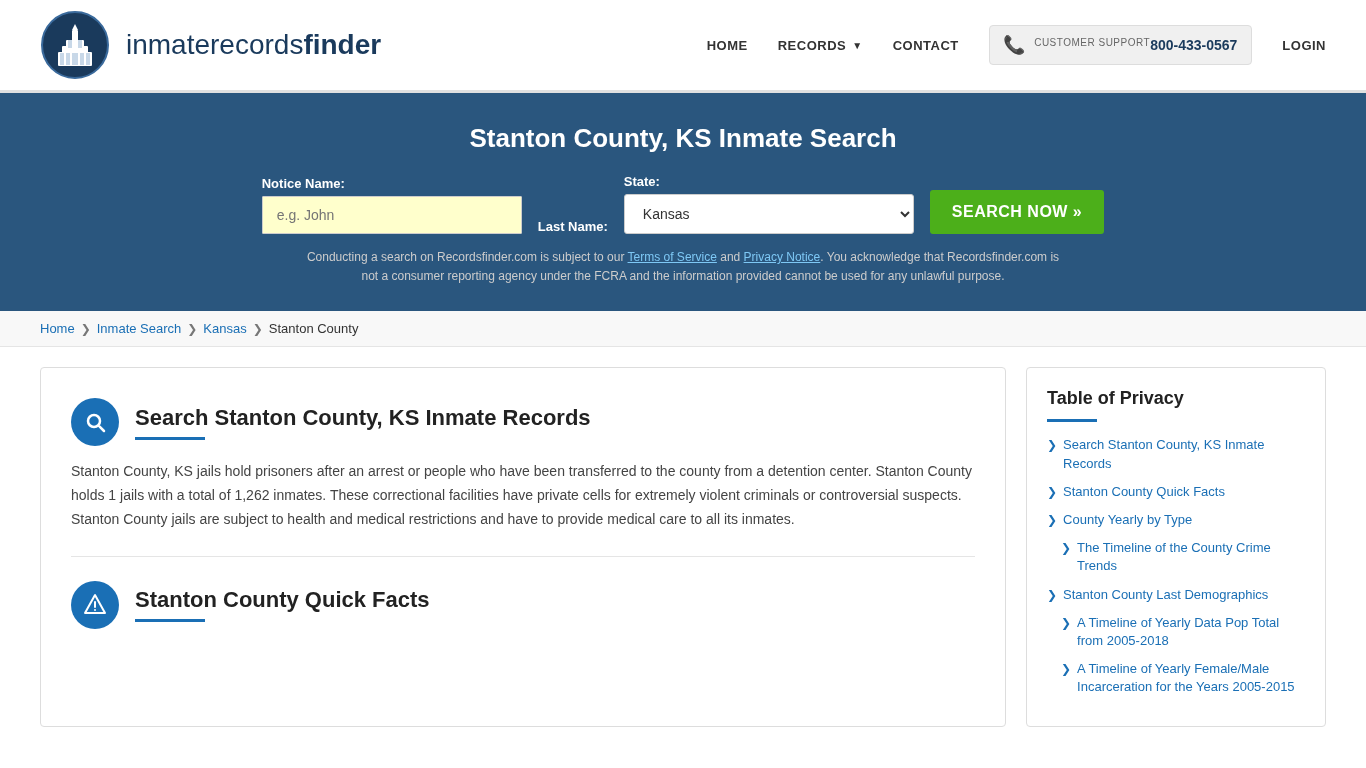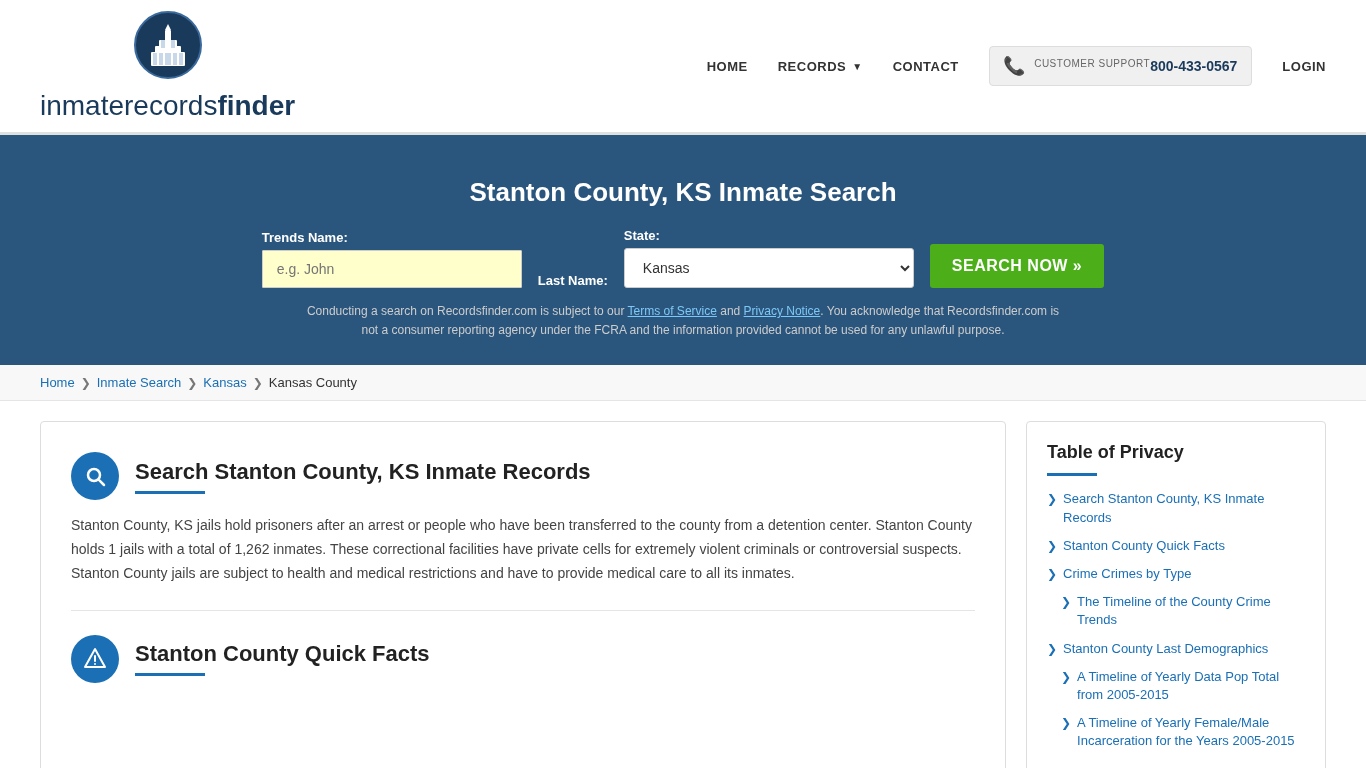--- a/index.html
+++ b/index.html
@@ -10,22 +10,21 @@
       display: flex;
       align-items: center;
       justify-content: space-between;
       padding: 10px 40px;
       border-bottom: 3px solid #e0e0e0;
       background: #fff;
     }
     .logo-area {
       display: flex;
       align-items: center;
-      gap: 10px;
-      flex-direction: column;
+      gap: 16px;
     }
     .logo-icon {
       width: 70px;
       height: 70px;
     }
     .logo-text {
       font-size: 28px;
       color: #1a3a5c;
       font-weight: 300;
     }
@@ -89,21 +88,20 @@
     .search-hero {
       background: #2a567e;
       padding: 30px 40px 25px;
       text-align: center;
     }
     .search-hero h1 {
       font-size: 26px;
       font-weight: 700;
       color: #fff;
       margin-bottom: 20px;
-      margin-top: 12px;
     }
     .search-form-row {
       display: flex;
       align-items: flex-end;
       justify-content: center;
       gap: 16px;
       margin-bottom: 14px;
     }
     .form-group {
       display: flex;
@@ -326,21 +324,21 @@
       </div>
     </div>
     <a class="nav-item login-btn" href="#">LOGIN</a>
   </nav>
 </header>
 
 <section class="search-hero">
   <h1>Stanton County, KS Inmate Search</h1>
   <div class="search-form-row">
     <div class="form-group">
-      <label>Trends Name:</label>
+      <label>Notice Name:</label>
       <input type="text" placeholder="e.g. John" style="">
     </div>
     <div class="form-group">
       <label>Last Name:</label>
     </div>
     <div class="form-group">
       <label>State:</label>
       <select>
         <option>Kansas</option>
       </select>
@@ -352,21 +350,21 @@
   </div>
 </section>
 
 <nav class="breadcrumb">
   <a href="#">Home</a>
   <span class="sep">❯</span>
   <a href="#">Inmate Search</a>
   <span class="sep">❯</span>
   <a href="#">Kansas</a>
   <span class="sep">❯</span>
-  <span class="current">Kansas County</span>
+  <span class="current">Stanton County</span>
 </nav>
 
 <div class="main-content">
 
   <div class="content-area">
 
     <div>
       <div class="section-header">
         <div class="section-icon">
           <svg viewBox="0 0 24 24">
@@ -409,33 +407,33 @@
       <div class="toc-item">
         <span class="toc-chevron">❯</span>
         <a href="#">Search Stanton County, KS Inmate Records</a>
       </div>
       <div class="toc-item">
         <span class="toc-chevron">❯</span>
         <a href="#">Stanton County Quick Facts</a>
       </div>
       <div class="toc-item">
         <span class="toc-chevron">❯</span>
-        <a href="#">Crime Crimes by Type</a>
+        <a href="#">County Yearly by Type</a>
       </div>
       <div class="toc-item toc-sub">
         <span class="toc-chevron">❯</span>
         <a href="#">The Timeline of the County Crime Trends</a>
       </div>
       <div class="toc-item">
         <span class="toc-chevron">❯</span>
         <a href="#">Stanton County Last Demographics</a>
       </div>
       <div class="toc-item toc-sub">
         <span class="toc-chevron">❯</span>
-        <a href="#">A Timeline of Yearly Data Pop Total from 2005-2015</a>
+        <a href="#">A Timeline of Yearly Data Pop Total from 2005-2018</a>
       </div>
       <div class="toc-item toc-sub">
         <span class="toc-chevron">❯</span>
         <a href="#">A Timeline of Yearly Female/Male Incarceration for the Years 2005-2015</a>
       </div>
     </div>
   </aside>
 
 </div>
 

